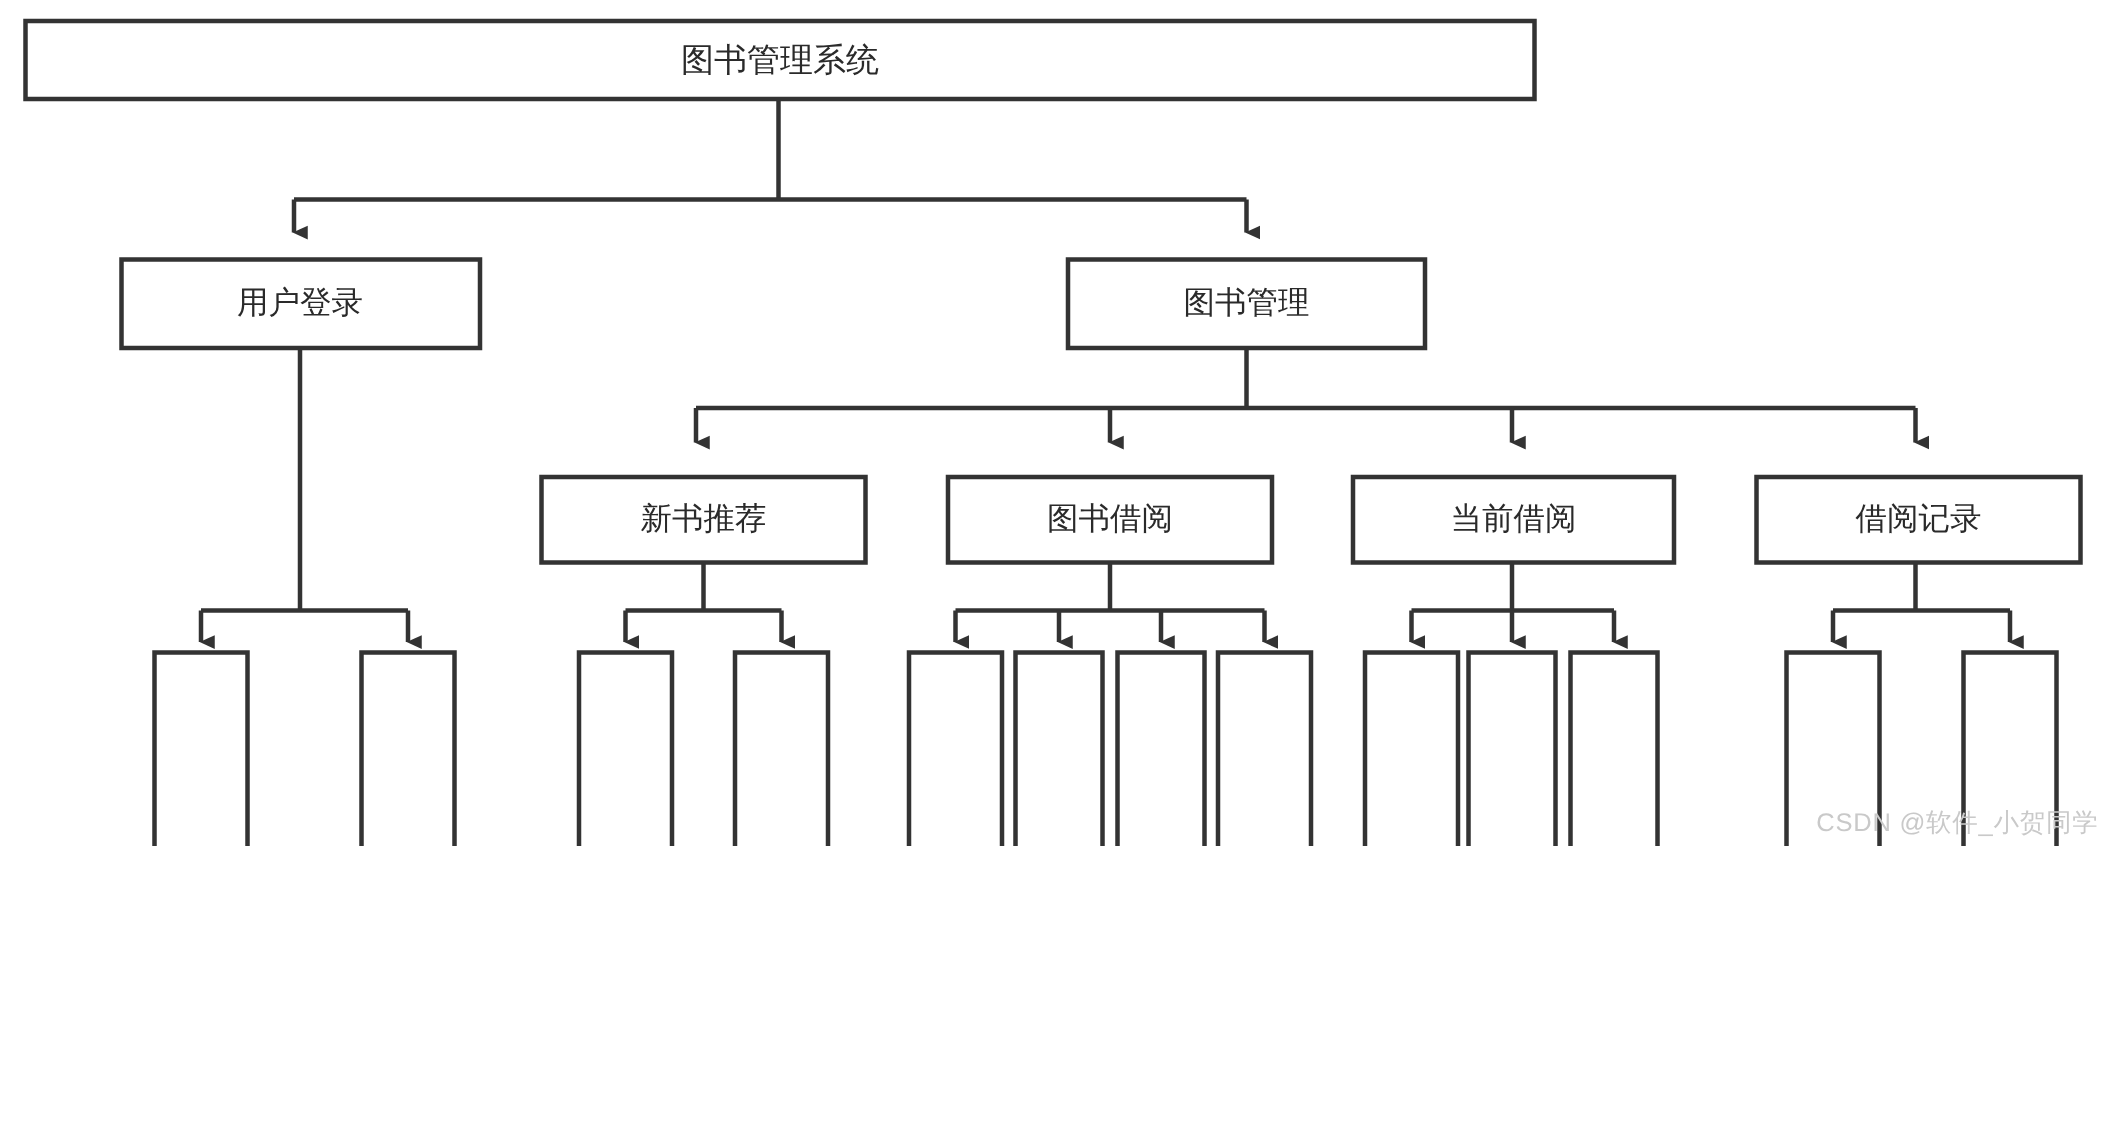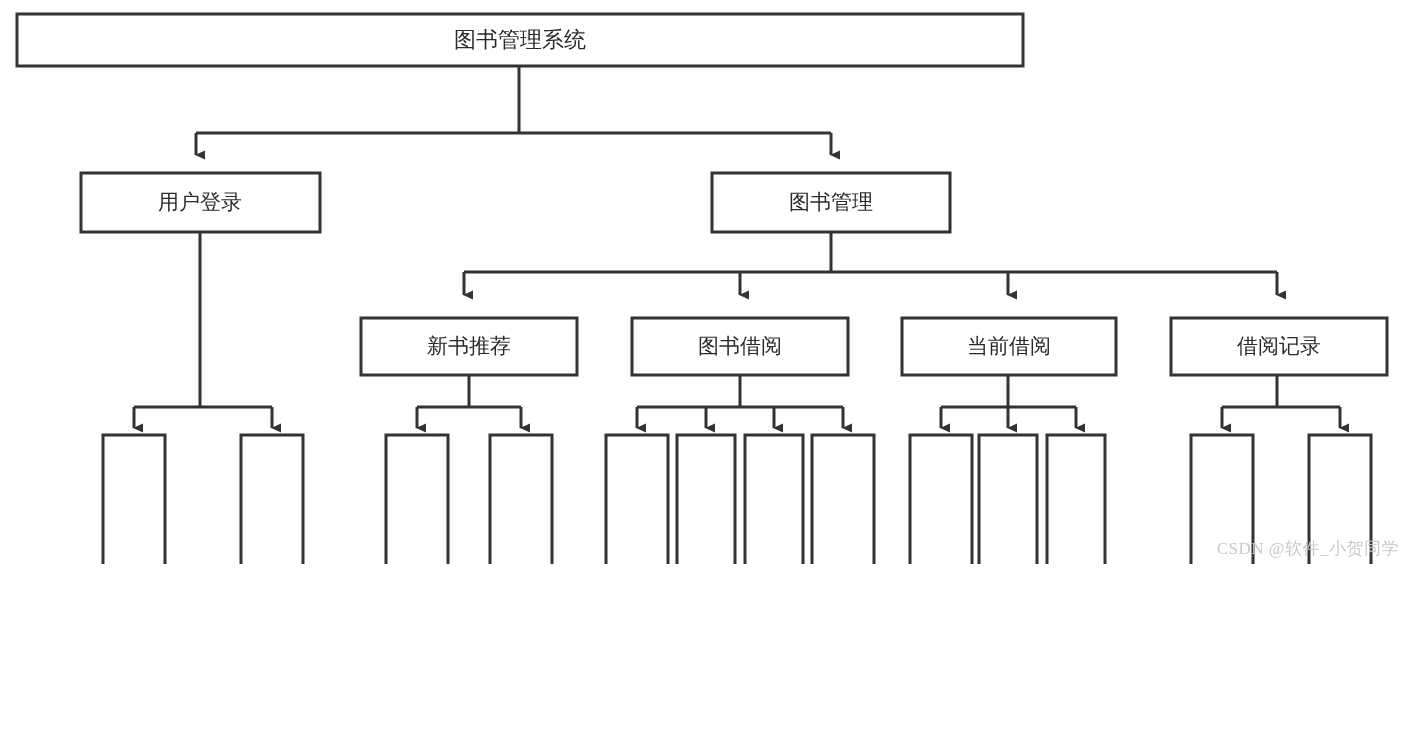--- a/index.html
+++ b/index.html
@@ -64,21 +64,21 @@
     text-orientation: upright;
     letter-spacing: 1px;
     white-space: nowrap;
     text-align: center;
     pointer-events: none;
   }
   .watermark {
     position: absolute;
     right: 6px;
     bottom: 4px;
-    font-family: Liberation Serif, serif;
+    font-family: Liberation Sans, sans-serif;
     font-size: 17px;
     color: #c9c9c9;
     white-space: nowrap;
     letter-spacing: 0.5px;
   }
 </style>
 </head>
 <body>
 
 <div id="diagram-root">

